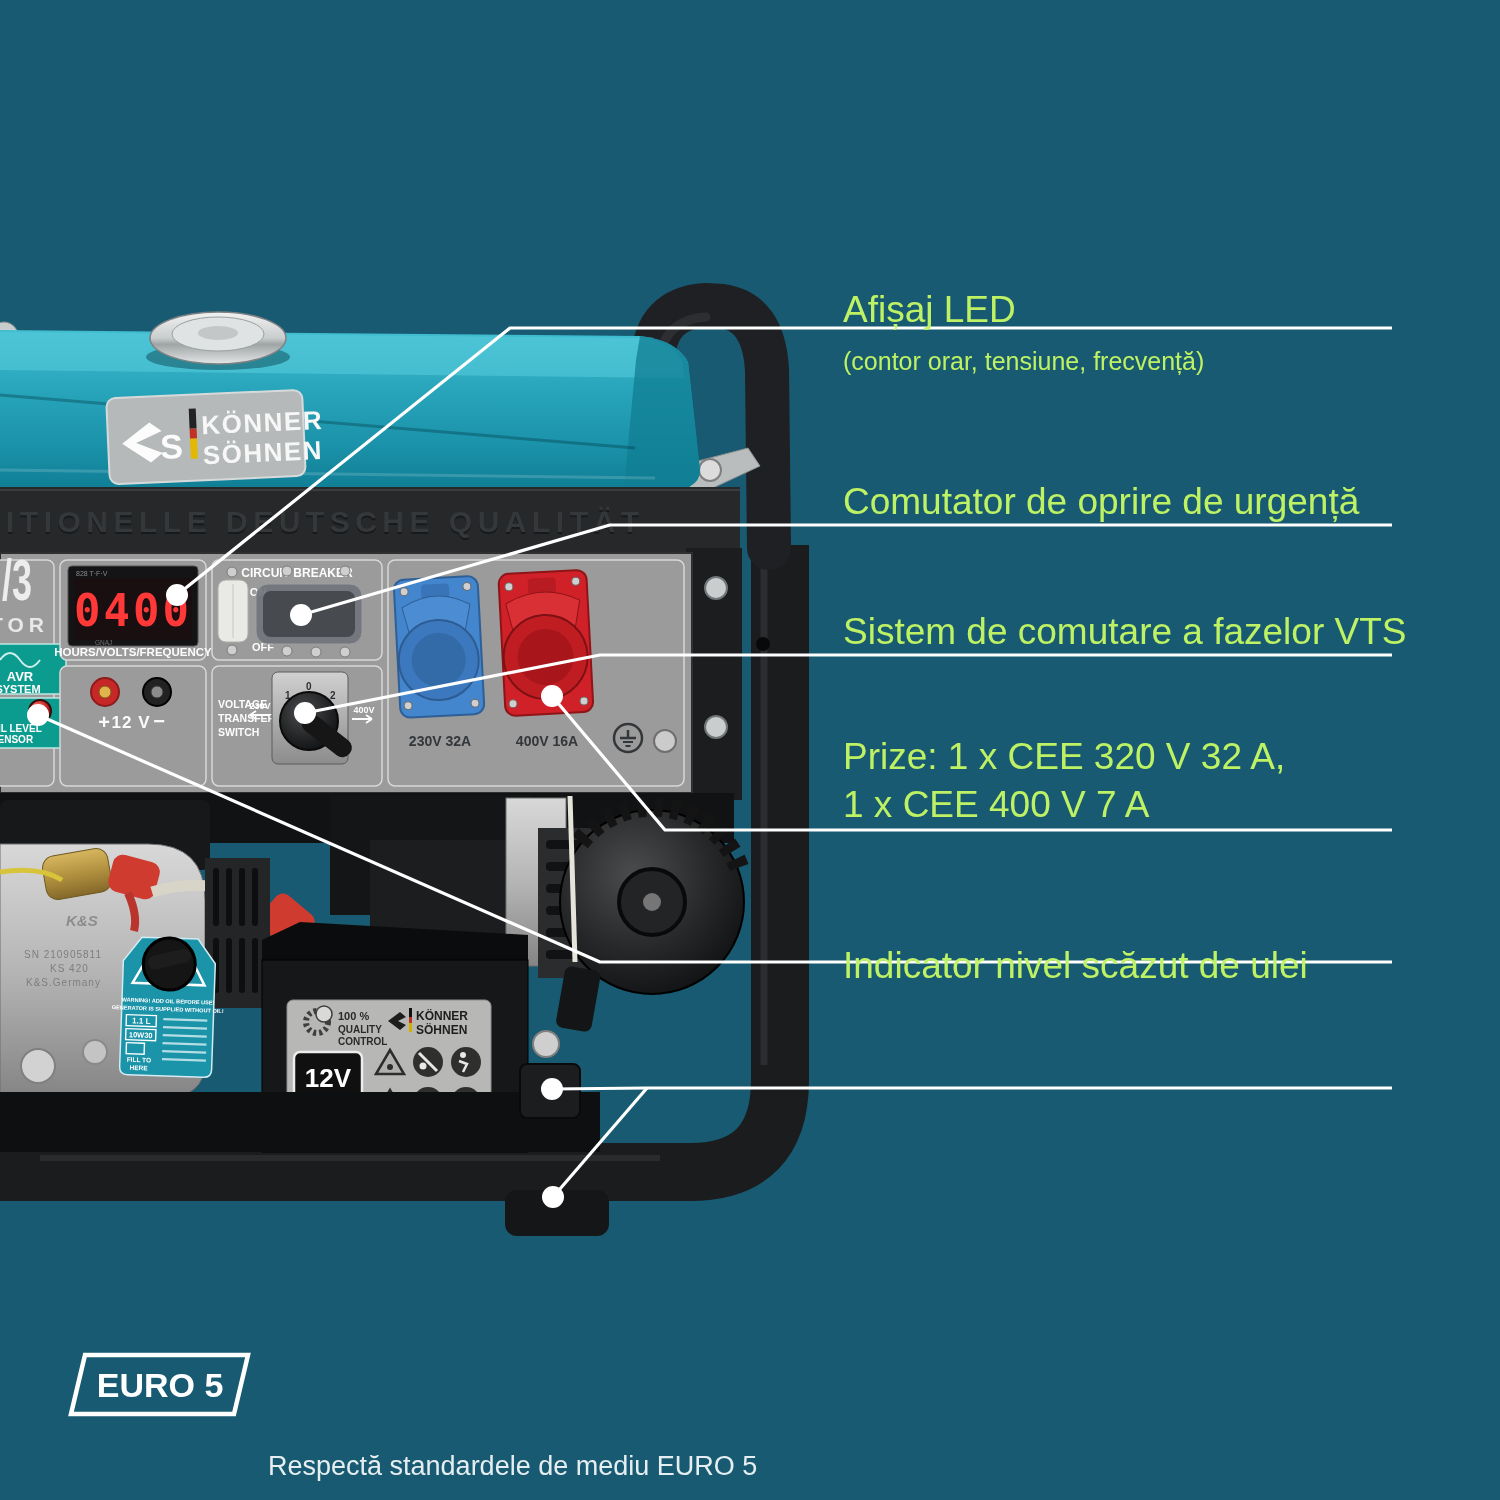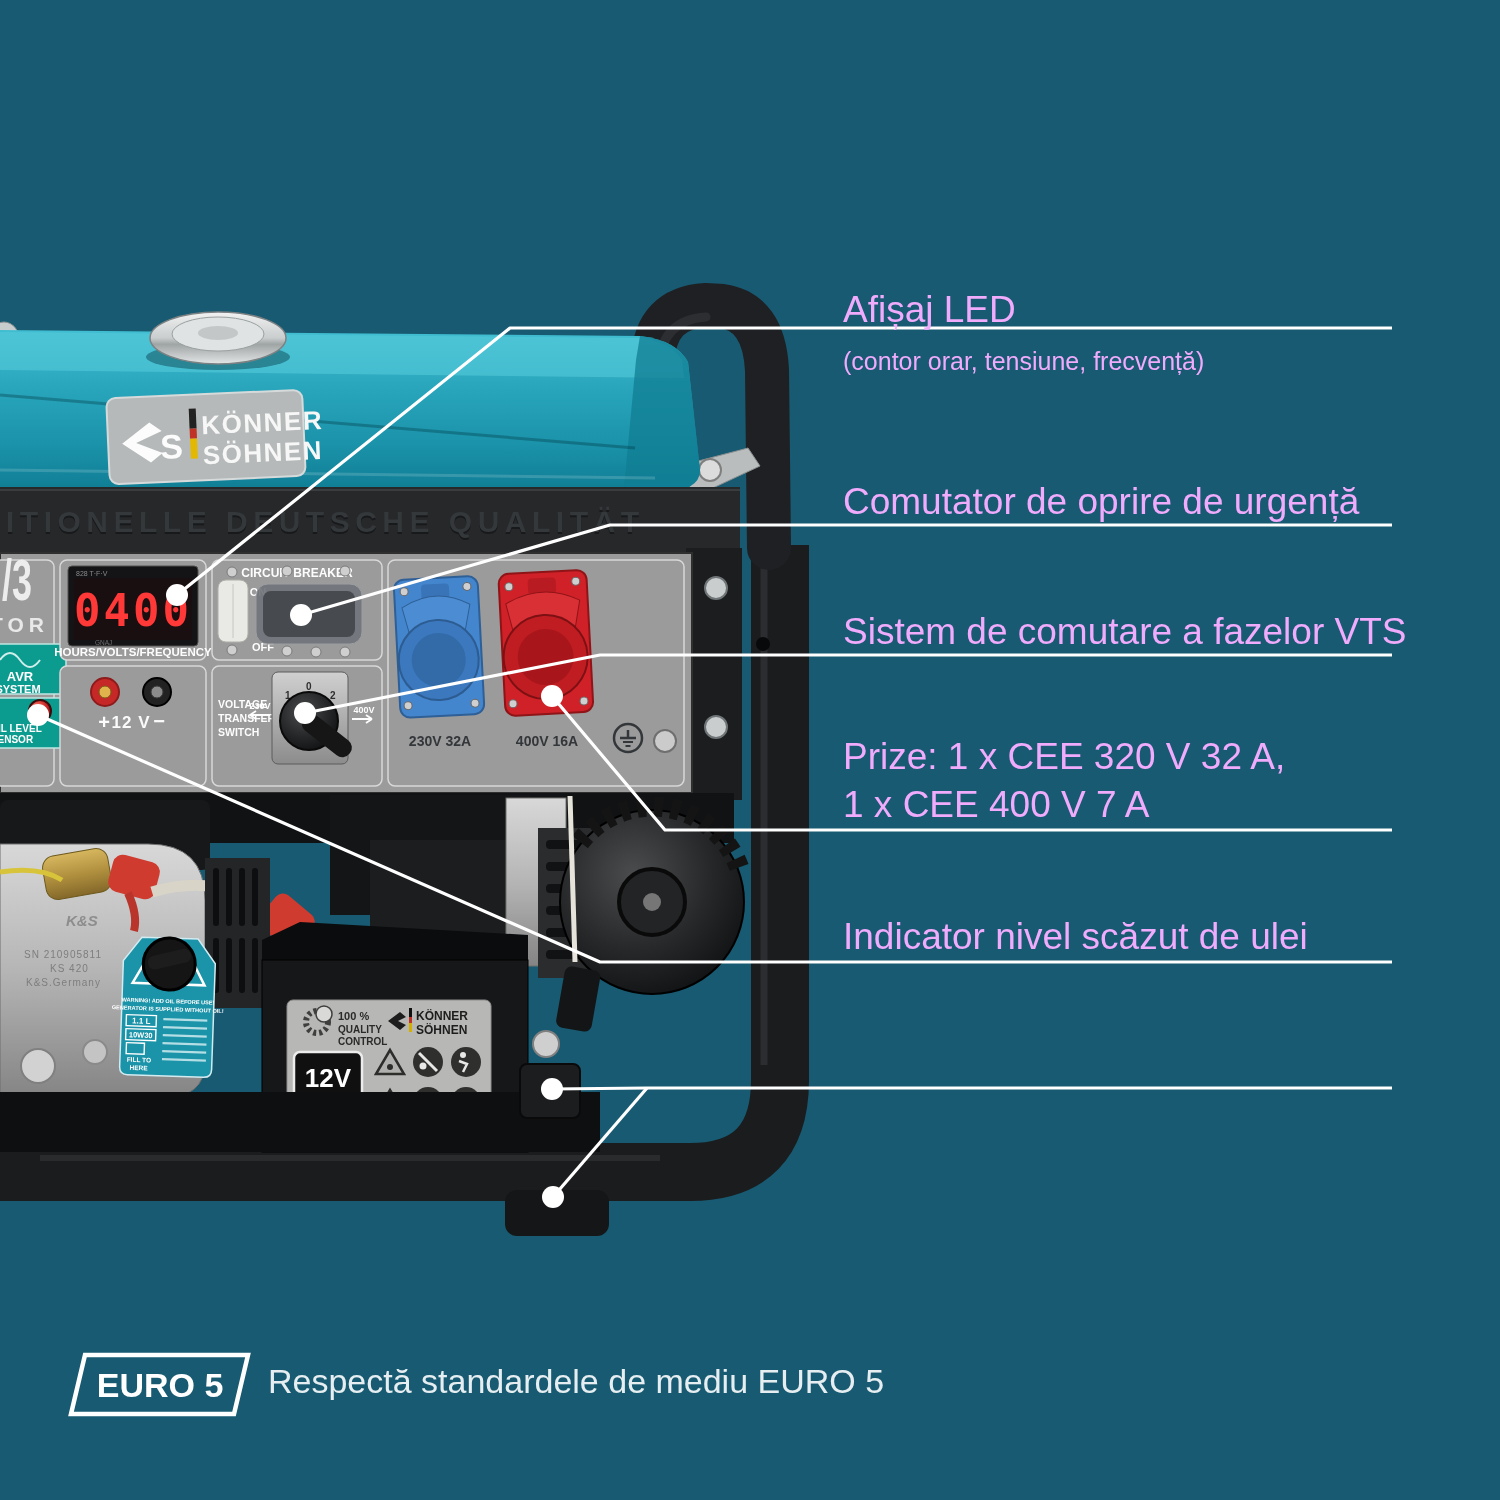--- a/index.html
+++ b/index.html
@@ -2,24 +2,24 @@
 <html><head>
 <meta charset="utf-8">
 <style>
   html,body{margin:0;padding:0;background:#0d3b4d;}
   .stage{
     position:relative;width:1500px;height:1500px;overflow:hidden;
     background:#175A71;
     font-family:"Liberation Sans",sans-serif;
   }
   svg{position:absolute;left:0;top:0;}
-  .ann{position:absolute;left:843px;color:#f0abfc;white-space:nowrap;}
+  .ann{position:absolute;left:843px;color:#bef264;white-space:nowrap;}
   .ann-title{font-size:37px;font-weight:400;line-height:48px;}
   .ann-sub{font-size:25px;font-weight:400;}
-  .caption{position:absolute;left:268px;top:1362px;font-size:34px;color:#E6EEF1;white-space:nowrap;}
+  .caption{position:absolute;left:268px;top:1451px;font-size:27px;color:#E6EEF1;white-space:nowrap;}
   [data-interactable]{}
 </style>
 </head>
 <body>
 
 <div class="stage" data-interactable="false">
 
 <svg width="1500" height="1500" viewBox="0 0 1500 1500" data-interactable="false">
   <defs>
     <linearGradient id="tankG" x1="0" y1="0" x2="0" y2="1">
@@ -378,20 +378,20 @@
 
 <div class="ann" style="top:478px" data-interactable="false">
   <div class="ann-title" data-interactable="false">Comutator de oprire de urgență</div>
 </div>
 
 <div class="ann" style="top:733px" data-interactable="false">
   <div class="ann-title" data-interactable="false">Prize: 1 x CEE 320 V 32 A,</div>
   <div class="ann-title" data-interactable="false">1 x CEE 400 V 7 A</div>
 </div>
 
-<div class="ann" style="top:913px" data-interactable="false">
+<div class="ann" style="top:942px" data-interactable="false">
   <div class="ann-title" data-interactable="false">Indicator nivel scăzut de ulei</div>
 </div>
 
 
 <div class="caption" data-interactable="false">Respectă standardele de mediu EURO 5</div>
 
 </div>
 
 </body></html>

